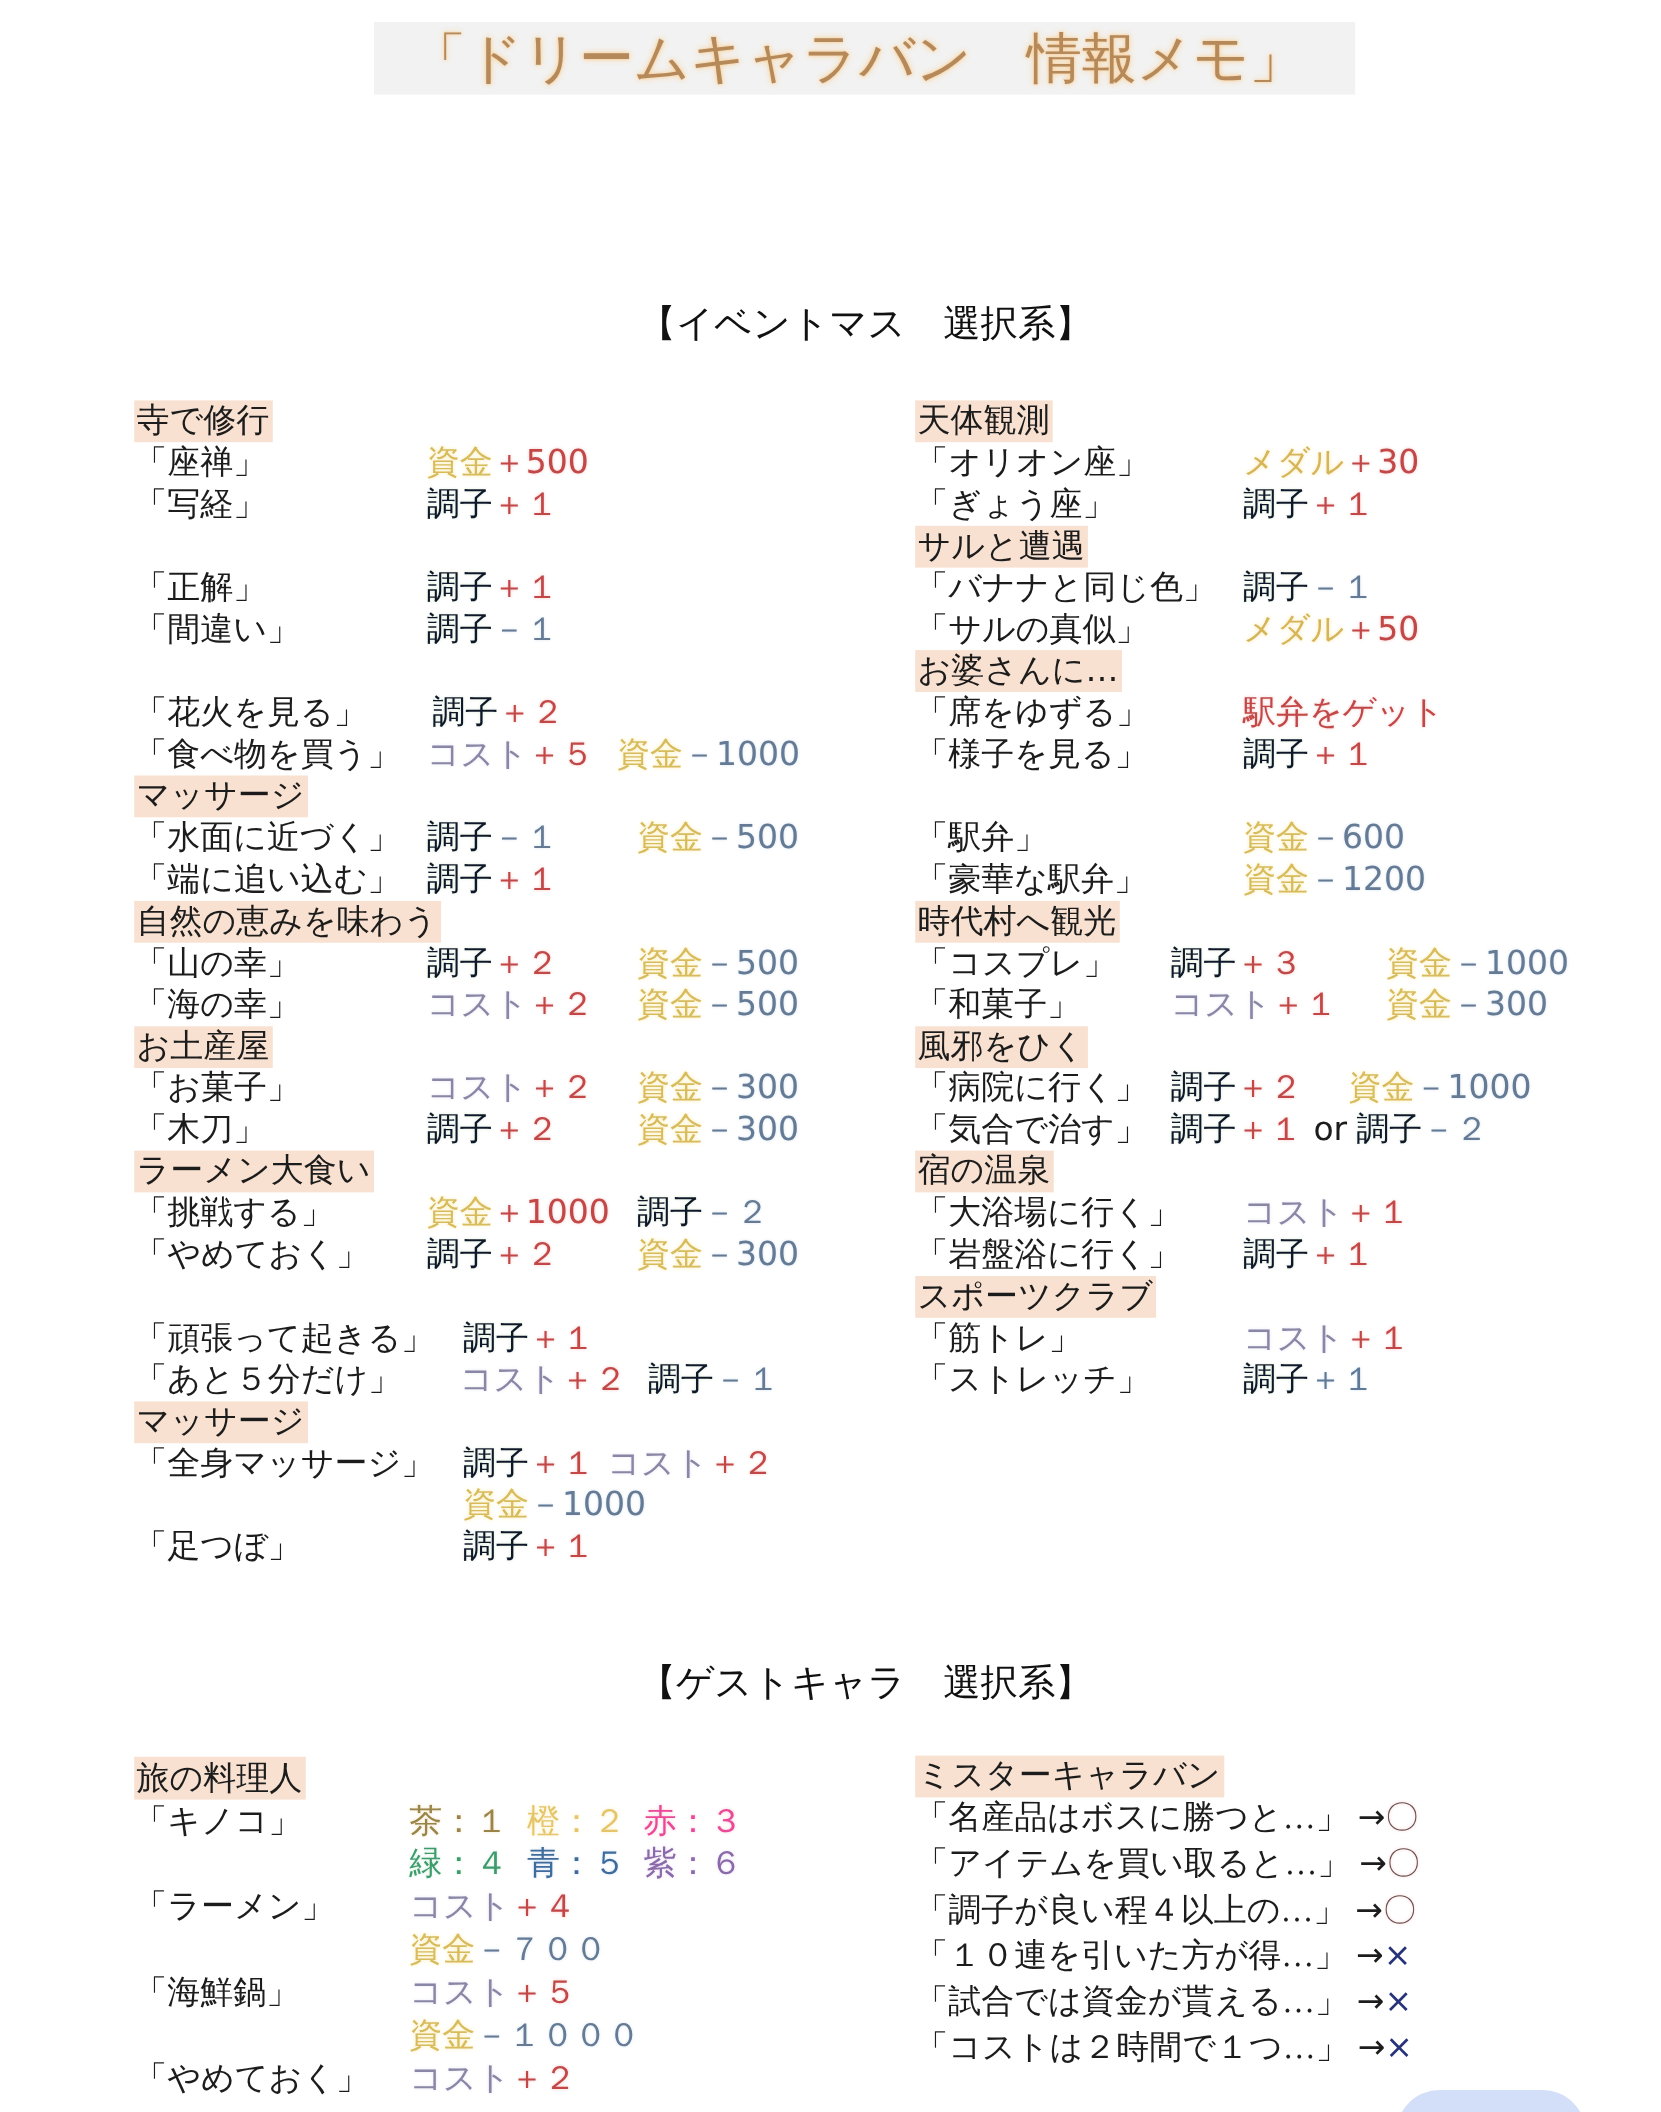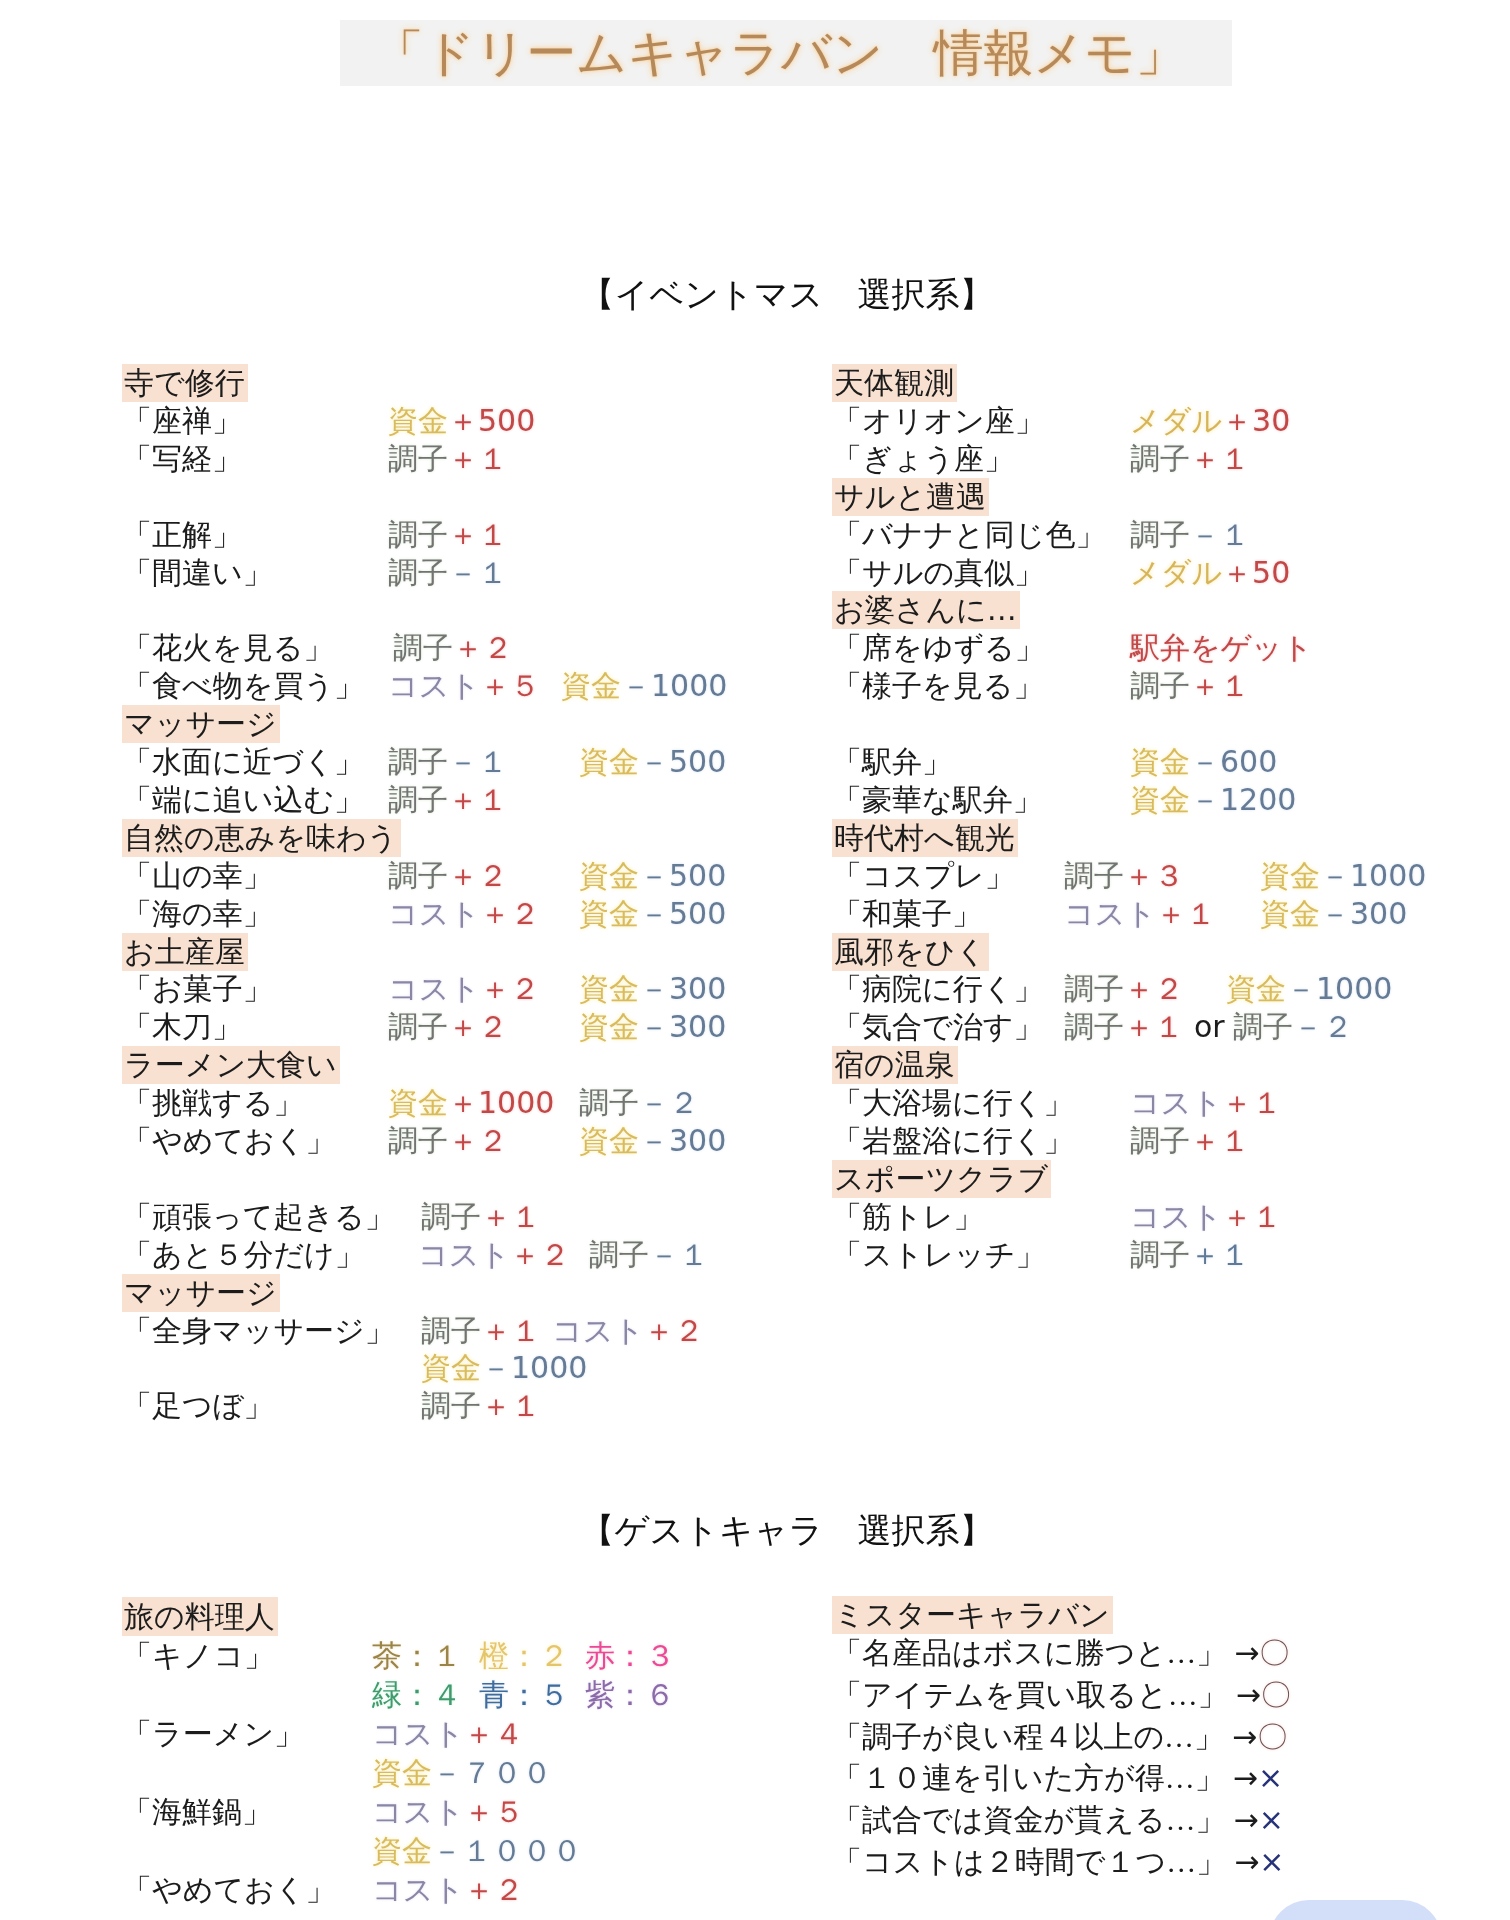--- a/index.html
+++ b/index.html
@@ -24,21 +24,21 @@
   }
   .r {
     position: absolute; left: 0; width: 1510px; height: 38px; line-height: 38px;
     font-size: 30px; white-space: nowrap;
   }
   .r.g39 { height: 39px; line-height: 39px; }
   .r > span { position: absolute; top: 0; }
   .grp { display: inline-block; background: #f8e1d0; padding: 0 3px 0 2px; }
   .note { color: #1c1c1c; }
   .lbl { color: #1c1c1c; font-family: Liberation Serif, serif; }
-  .st-cond  { color: #737373; text-shadow: 0 0 3px #d9ebd2; }
+  .st-cond  { color: #0f172a; text-shadow: 0 0 3px #d9ebd2; }
   .st-fund  { color: #d8bb5c; text-shadow: 0 0 4px #fbecb0; }
   .st-cost  { color: #8a87a6; text-shadow: 0 0 3px #e6e4f3; }
   .st-medal { color: #d6b558; text-shadow: 0 0 4px #fbe6a8; }
   .dl-plus  { color: #c24848; text-shadow: 0 0 3px #f7c6c6; }
   .dl-minus { color: #657b95; text-shadow: 0 0 3px #d8e3ef; }
   .dl-plus-blue { color: #5f7a98; text-shadow: 0 0 3px #d8e3ef; }
   .reward   { color: #c24848; text-shadow: 0 0 3px #f7c6c6; }
   .conn     { color: #1c1c1c; }
   .cc-brown  { color: #9b8447; text-shadow: 0 0 3px #efe4c8; }
   .cc-orange { color: #e5c56a; text-shadow: 0 0 4px #fbeebd; }

